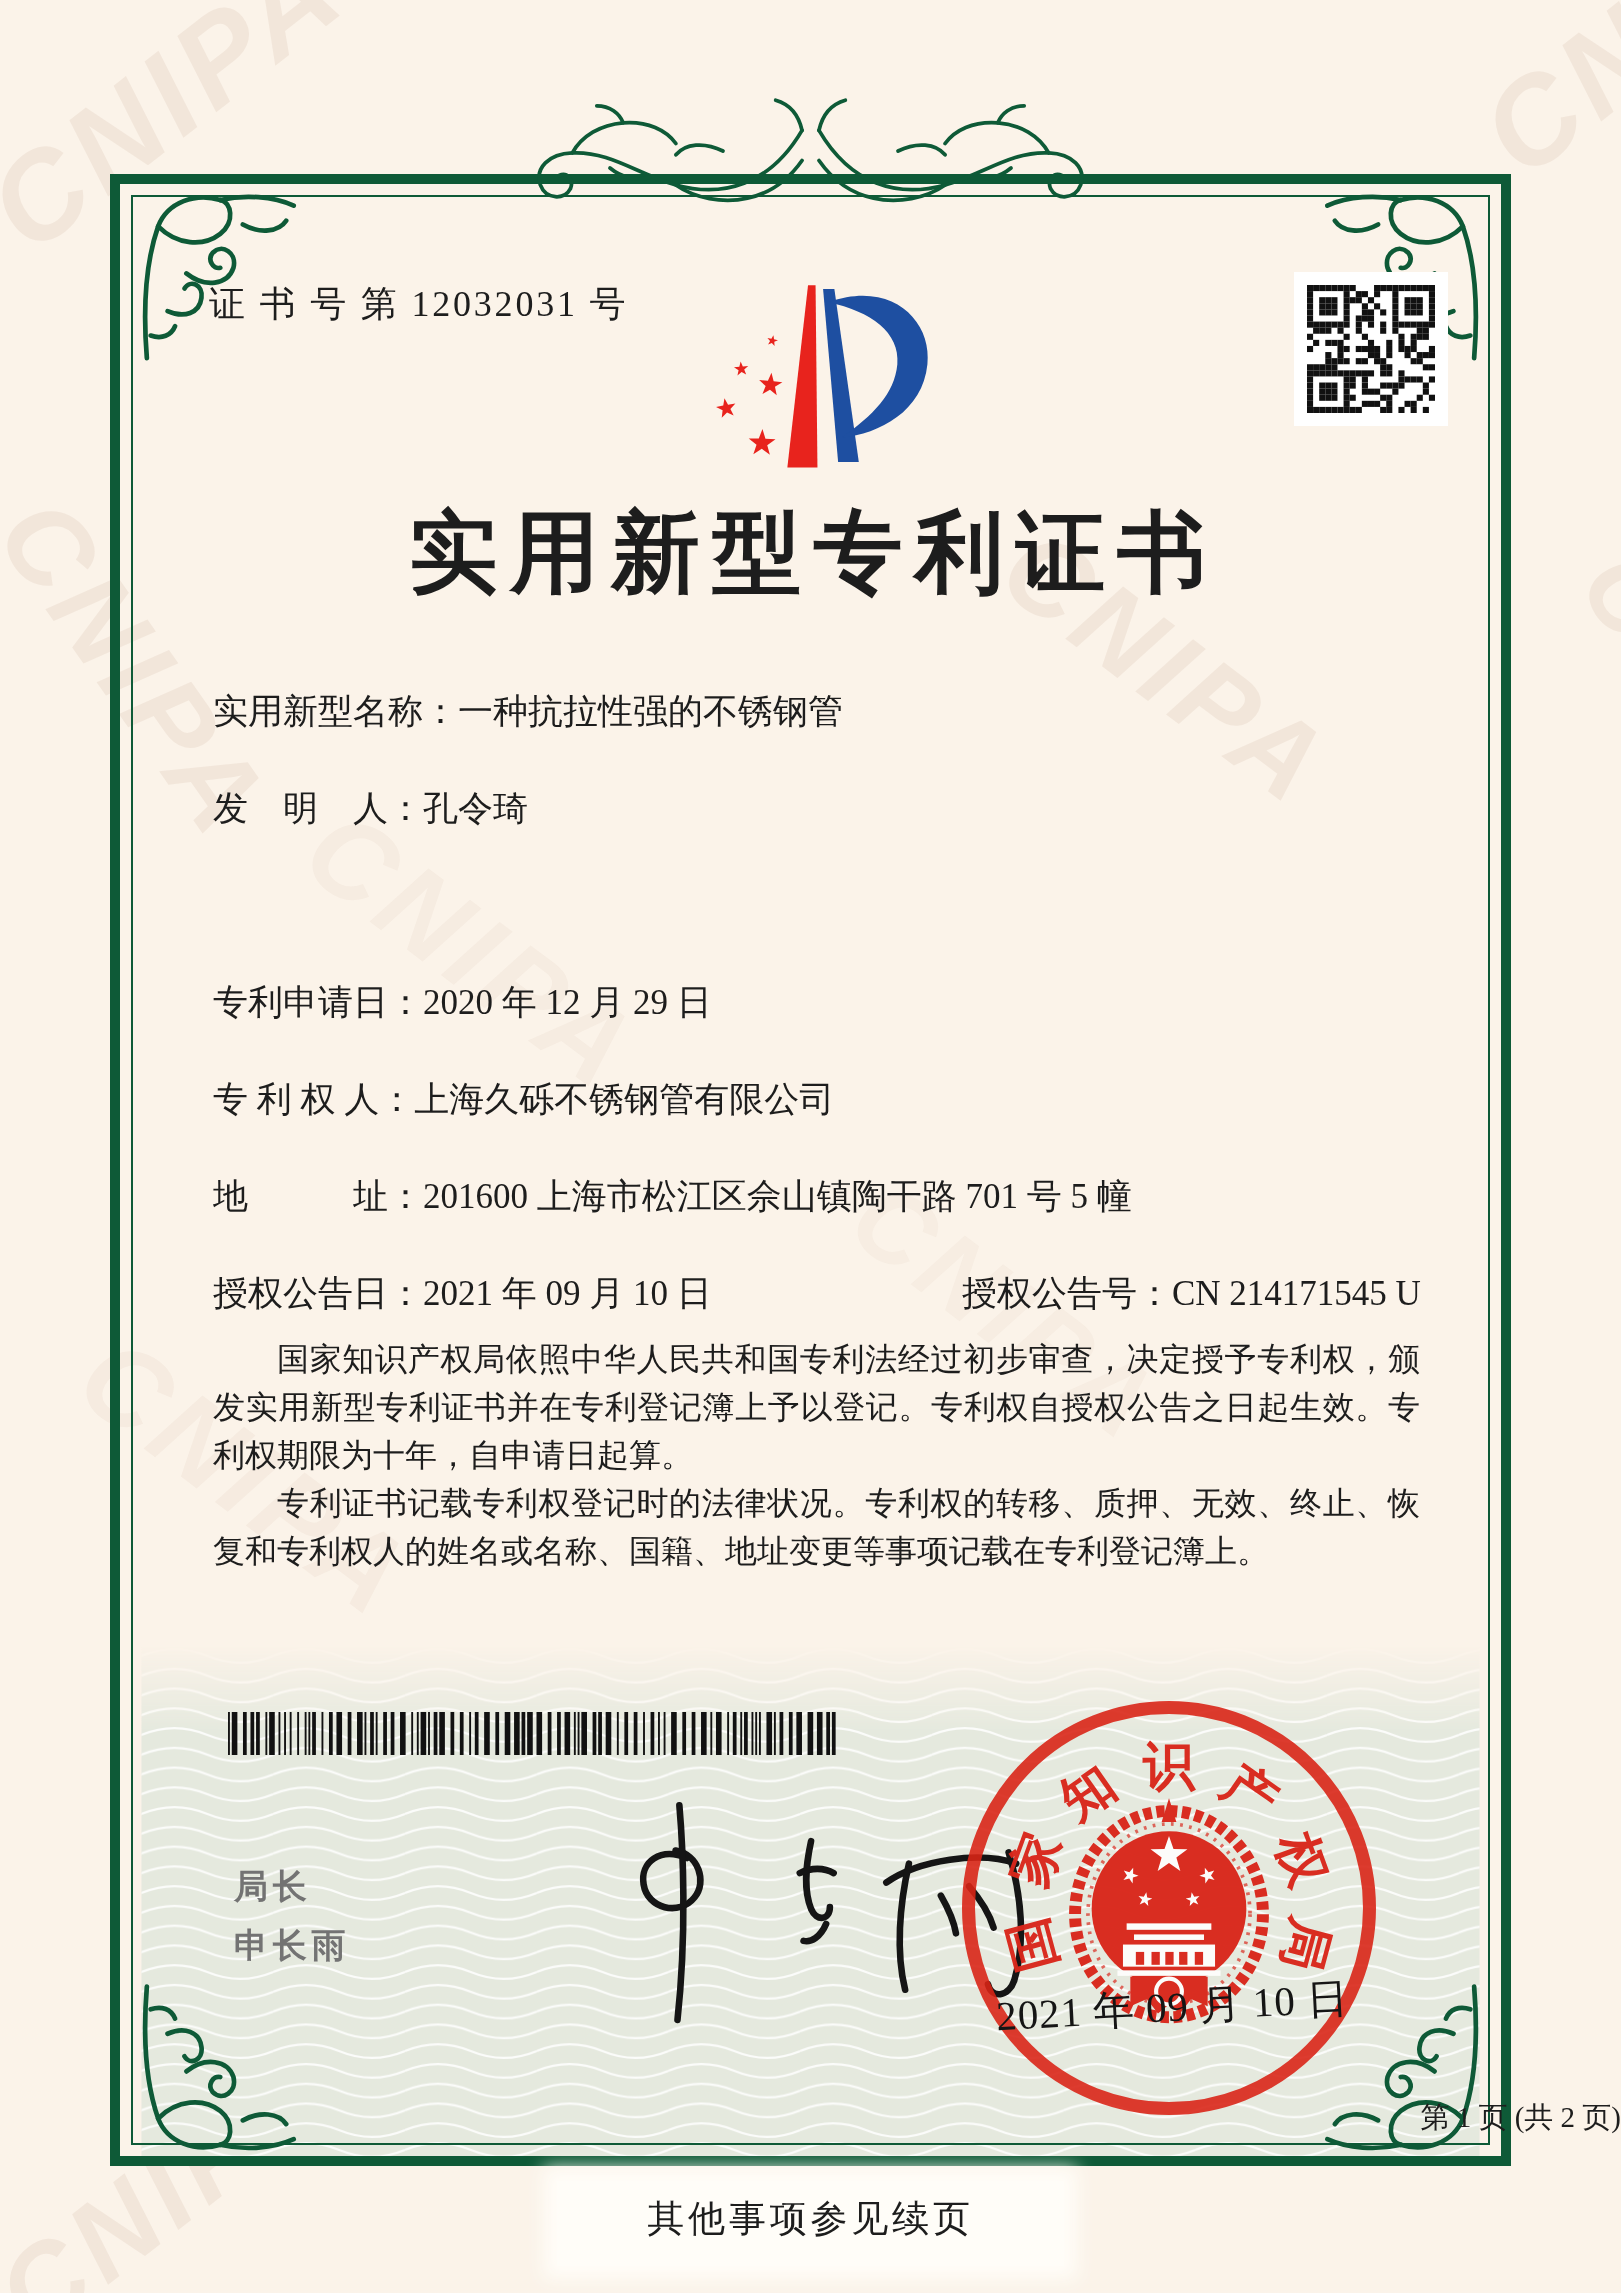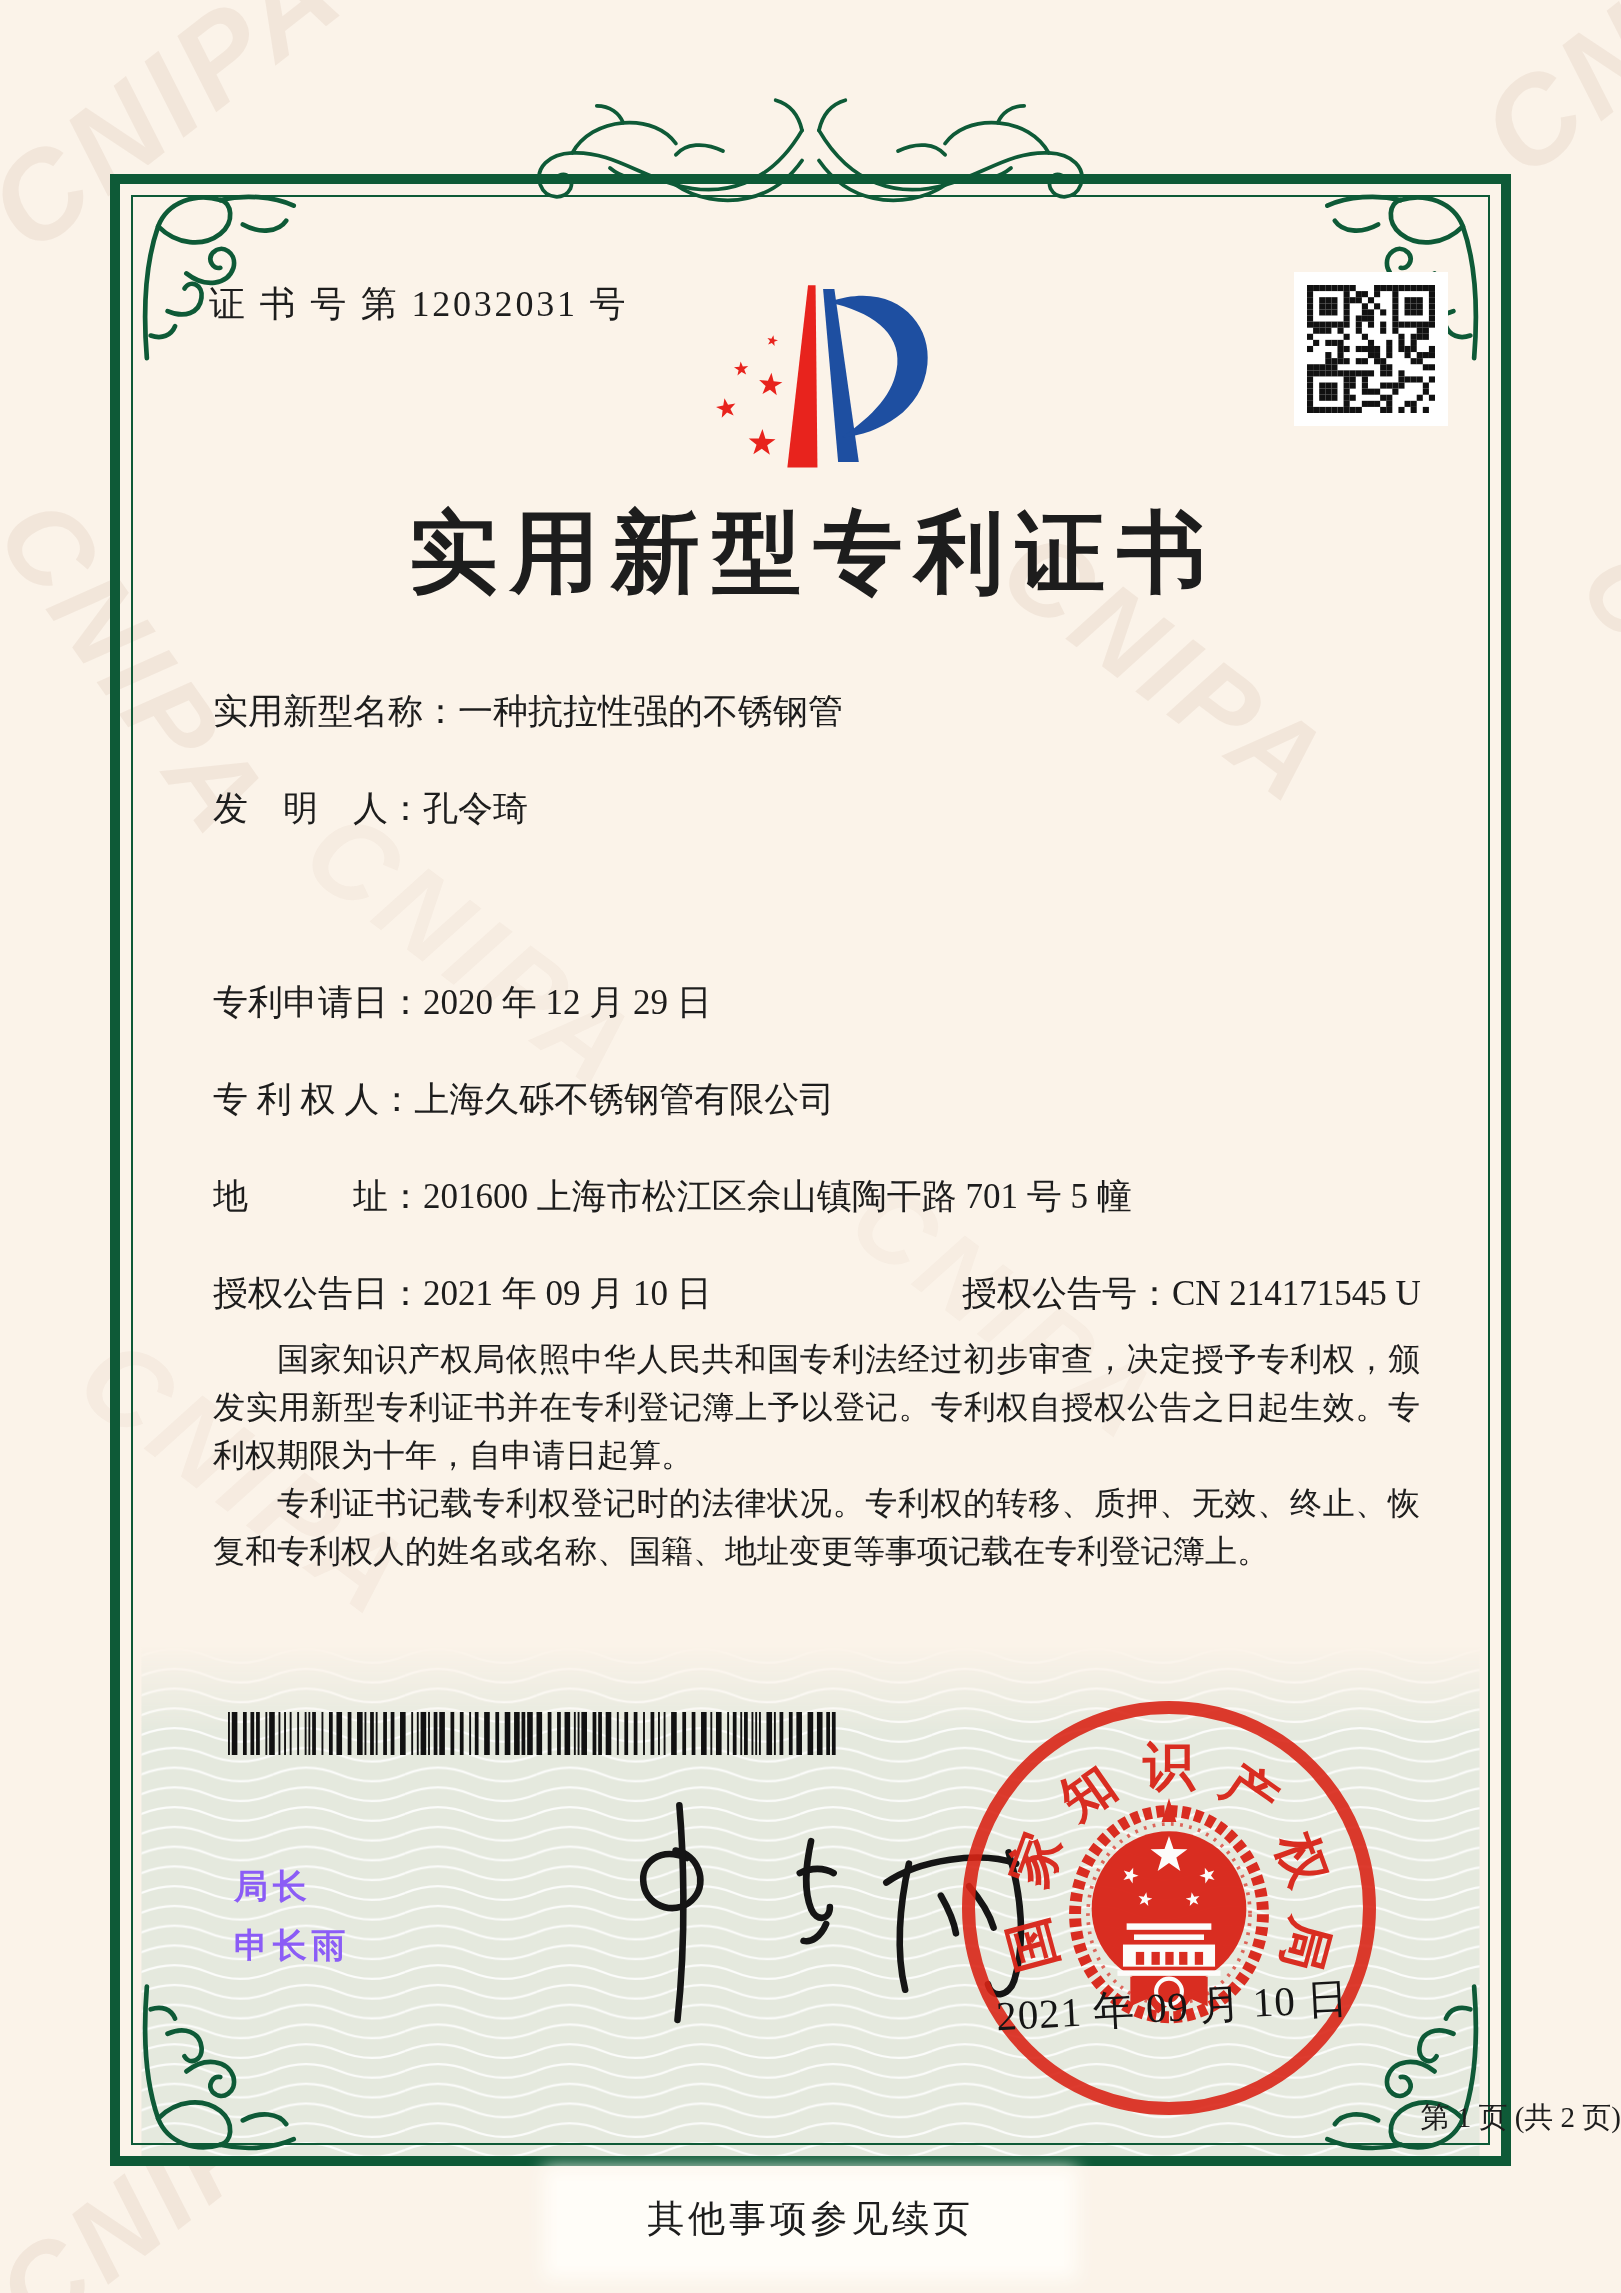--- a/index.html
+++ b/index.html
@@ -47,21 +47,21 @@
   .frow .lb{display:inline-block;}
   .grant2{position:absolute;left:749px;top:0;}
   
   .body-text{position:absolute;left:213px;top:1335px;width:1207px;z-index:5;
     font-size:32px;line-height:48px;text-align:justify;}
   .body-text p{margin:0;text-indent:2em;}
   
   .barcode{position:absolute;left:226px;top:1712px;z-index:5;}
   .director{position:absolute;left:234px;z-index:5;
     font-family:"Liberation Sans","DejaVu Sans",sans-serif;
-    font-weight:600;font-size:34px;letter-spacing:4.7px;color:#8b5cf6;}
+    font-weight:600;font-size:34px;letter-spacing:4.7px;color:#737373;}
   .sig{position:absolute;left:574px;top:1792px;z-index:6;}
   .seal{position:absolute;left:962px;top:1701px;width:388px;height:388px;z-index:7;
     border:13px solid rgba(217,36,22,0.92);border-radius:50%;opacity:0.97;}
   .seal-char{position:absolute;left:50%;top:50%;font-size:52px;font-weight:700;
     color:var(--sealred);font-family:"Liberation Serif","DejaVu Serif",serif;}
   .seal-emblem{position:absolute;left:50%;top:52%;transform:translate(-50%,-50%);}
   .seal-date{position:absolute;left:989px;top:1980px;width:367px;text-align:center;z-index:9;
     font-size:41px;letter-spacing:0.9px;color:#151515;transform:rotate(-3deg);}
   .page-info{position:absolute;left:0;right:0;top:2098px;text-align:right;font-size:29px;z-index:5;}
   .strip{position:absolute;left:557px;top:2181px;width:507px;height:85px;background:#fffdf8;

